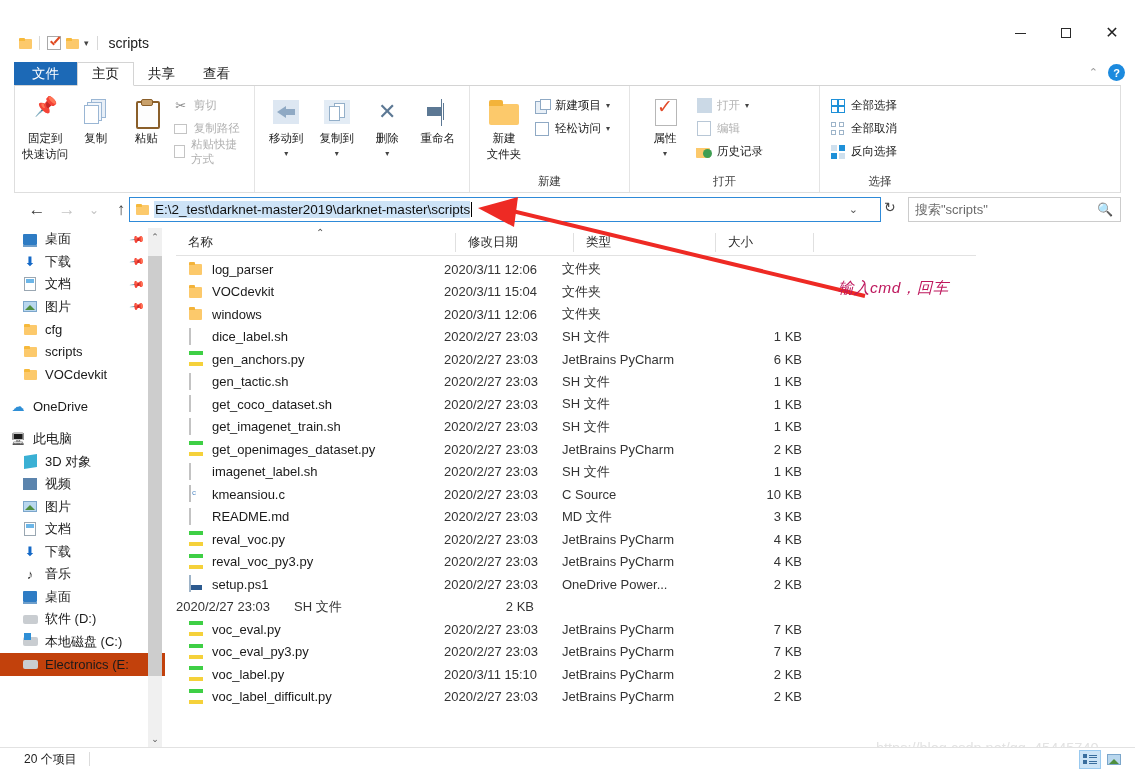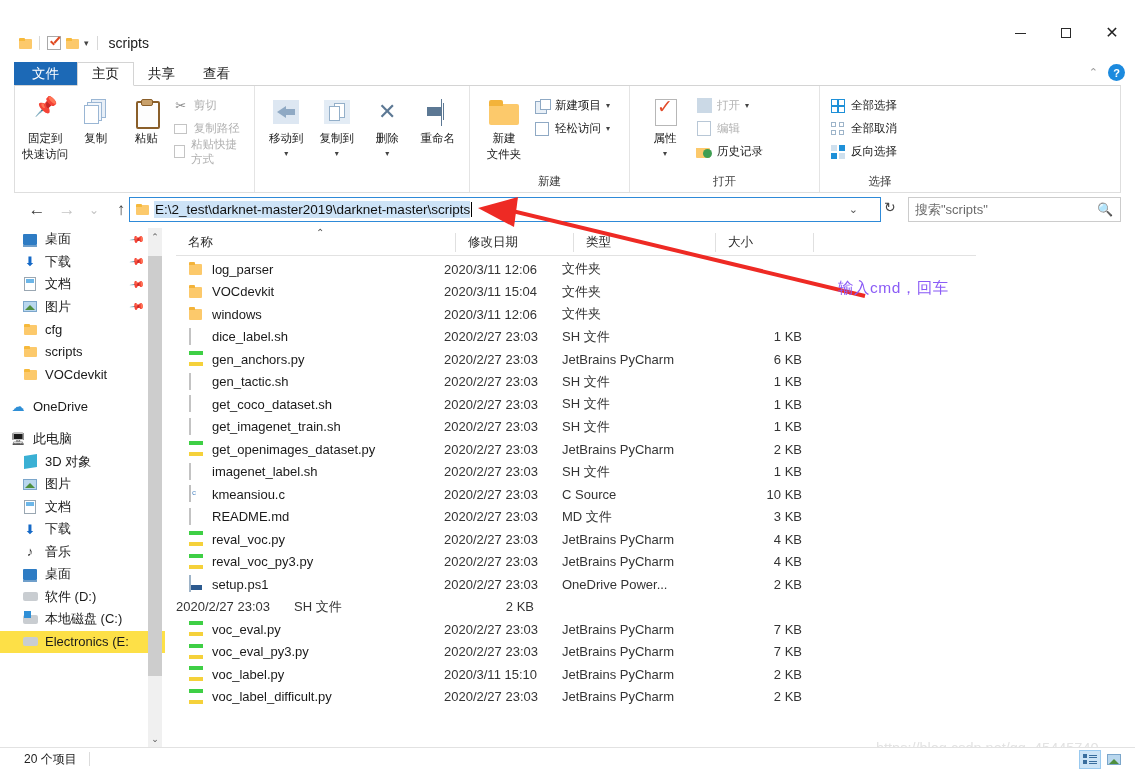--- a/index.html
+++ b/index.html
@@ -174,21 +174,21 @@
   }
   .searchbox span.ph { font-size:13px; color:#6a6a6a; }
   .search-ico { font-size:13px; color:#4a4a4a; }
 
   
   .navpane {
     position:absolute; left:0; top:228px; width:165px; height:520px; background:#fff;
     overflow:hidden;
   }
   .nav-item { height:22.5px; display:flex; align-items:center; padding-left:22px; font-size:13px; color:#1a1a1a; gap:7px; position:relative; }
-  .nav-item.sel { background:#fde047; }
+  .nav-item.sel { background:#c2410c; }
   .nav-item.root { padding-left:10px; }
   .nav-item .pin { position:absolute; right:22px; font-size:10px; color:#8a8a8a; transform:rotate(40deg); }
   .ni-ico { width:16px; height:16px; display:flex; align-items:center; justify-content:center; flex:none;}
   .ico-desktop{width:14px;height:11px;background:#2e7cc4;border-radius:1px;position:relative;}
   .ico-desktop:after{content:"";position:absolute;left:0;bottom:-2px;width:14px;height:2px;background:#6f9fcb;}
   .ico-down{color:#1569c7;font-size:13px;}
   .ico-doc{width:12px;height:14px;background:#fff;border:1px solid #9aa7b2;position:relative;}
   .ico-doc:after{content:"";position:absolute;left:1px;top:1px;width:8px;height:4px;background:#6cb6e8;}
   .ico-pic{width:14px;height:11px;background:#b9d7ee;border:1px solid #7ba6cb;position:relative;}
   .ico-pic:after{content:"";position:absolute;left:1px;bottom:1px;border-left:5px solid transparent;border-right:5px solid transparent;border-bottom:5px solid #4e8f3e;}
@@ -227,22 +227,22 @@
   .fi-py{width:14px;height:14px;background:#2b2b2b;position:relative;margin-left:1px;}
   .fi-py:before{content:"";position:absolute;left:0;top:0;width:14px;height:4px;background:#3ecf45;}
   .fi-py:after{content:"";position:absolute;left:0;bottom:0;width:14px;height:4px;background:#f5d13a;}
   .fi-c{width:12px;height:15px;background:#fff;border:1px solid #bfbfbf;position:relative;margin-left:1px;}
   .fi-c:after{content:"c";position:absolute;left:2px;top:2px;font-size:8px;color:#5a8fc7;}
   .fi-ps{width:14px;height:14px;background:#dfe8f0;border:1px solid #9eb4c8;position:relative;margin-left:1px;}
   .fi-ps:after{content:"";position:absolute;left:1px;bottom:1px;width:11px;height:5px;background:#2c5a8f;}
 
   
   .annot-text {
-    position:absolute; left:838px; top:278px; font-size:15.5px; color:#8b5cf6;
-    white-space:nowrap; letter-spacing:0.5px;
+    position:absolute; left:838px; top:278px; font-size:15.5px; color:#be185d;
+    white-space:nowrap; letter-spacing:0.5px;font-style:italic;
   }
   .annot-arrow { position:absolute; left:470px; top:196px; width:420px; height:110px; pointer-events:none; }
 
   
   .statusbar {
     position:absolute; left:0; bottom:0; width:1135px; height:23px;
     border-top:1px solid #e2e2e2; background:#fff; display:flex; align-items:center;
   }
   .status-text { font-size:12px; color:#222; margin-left:24px; }
   .status-sep { width:1px; height:14px; background:#dcdcdc; margin-left:12px; }
@@ -592,20 +592,26 @@
           <span>此电脑</span>
         </div>
         <div class="nav-item">
           <span class="ni-ico">
             <span class="ico-3d"></span>
           </span>
           <span>3D 对象</span>
         </div>
         <div class="nav-item">
           <span class="ni-ico">
+            <span class="ico-video"></span>
+          </span>
+          <span>视频</span>
+        </div>
+        <div class="nav-item">
+          <span class="ni-ico">
             <span class="ico-pic"></span>
           </span>
           <span>图片</span>
         </div>
         <div class="nav-item">
           <span class="ni-ico">
             <span class="ico-doc"></span>
           </span>
           <span>文档</span>
         </div>

